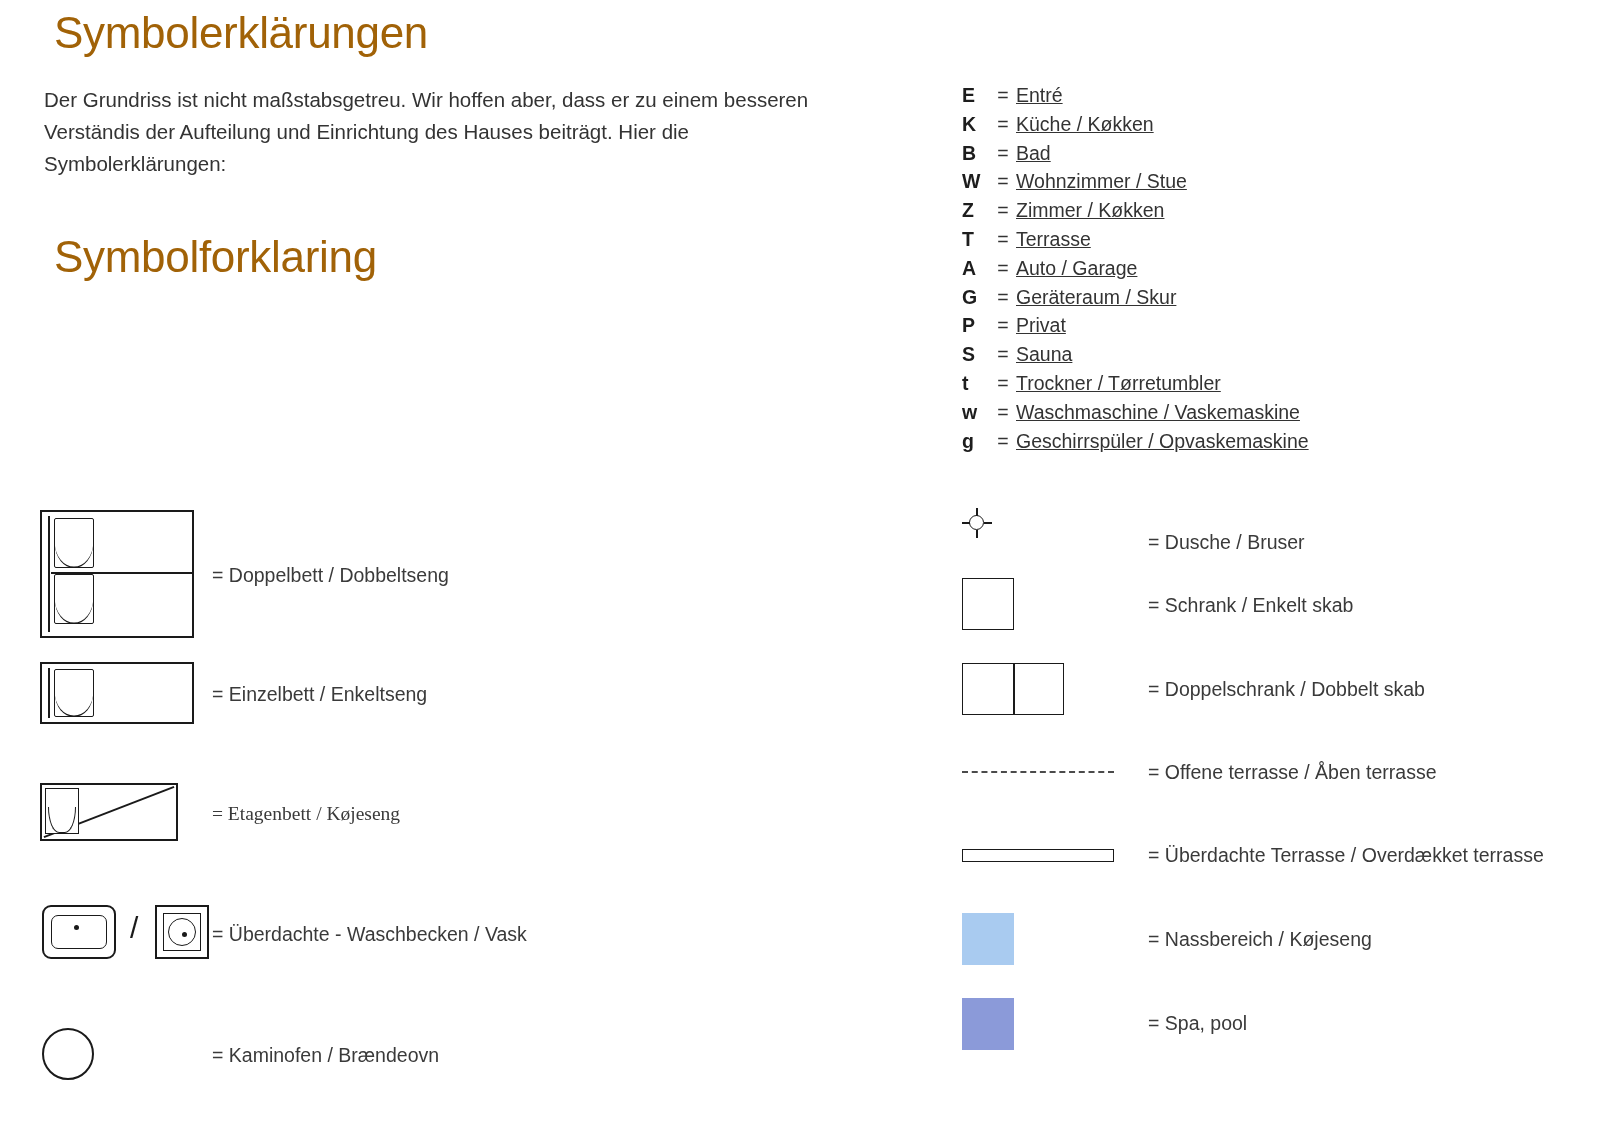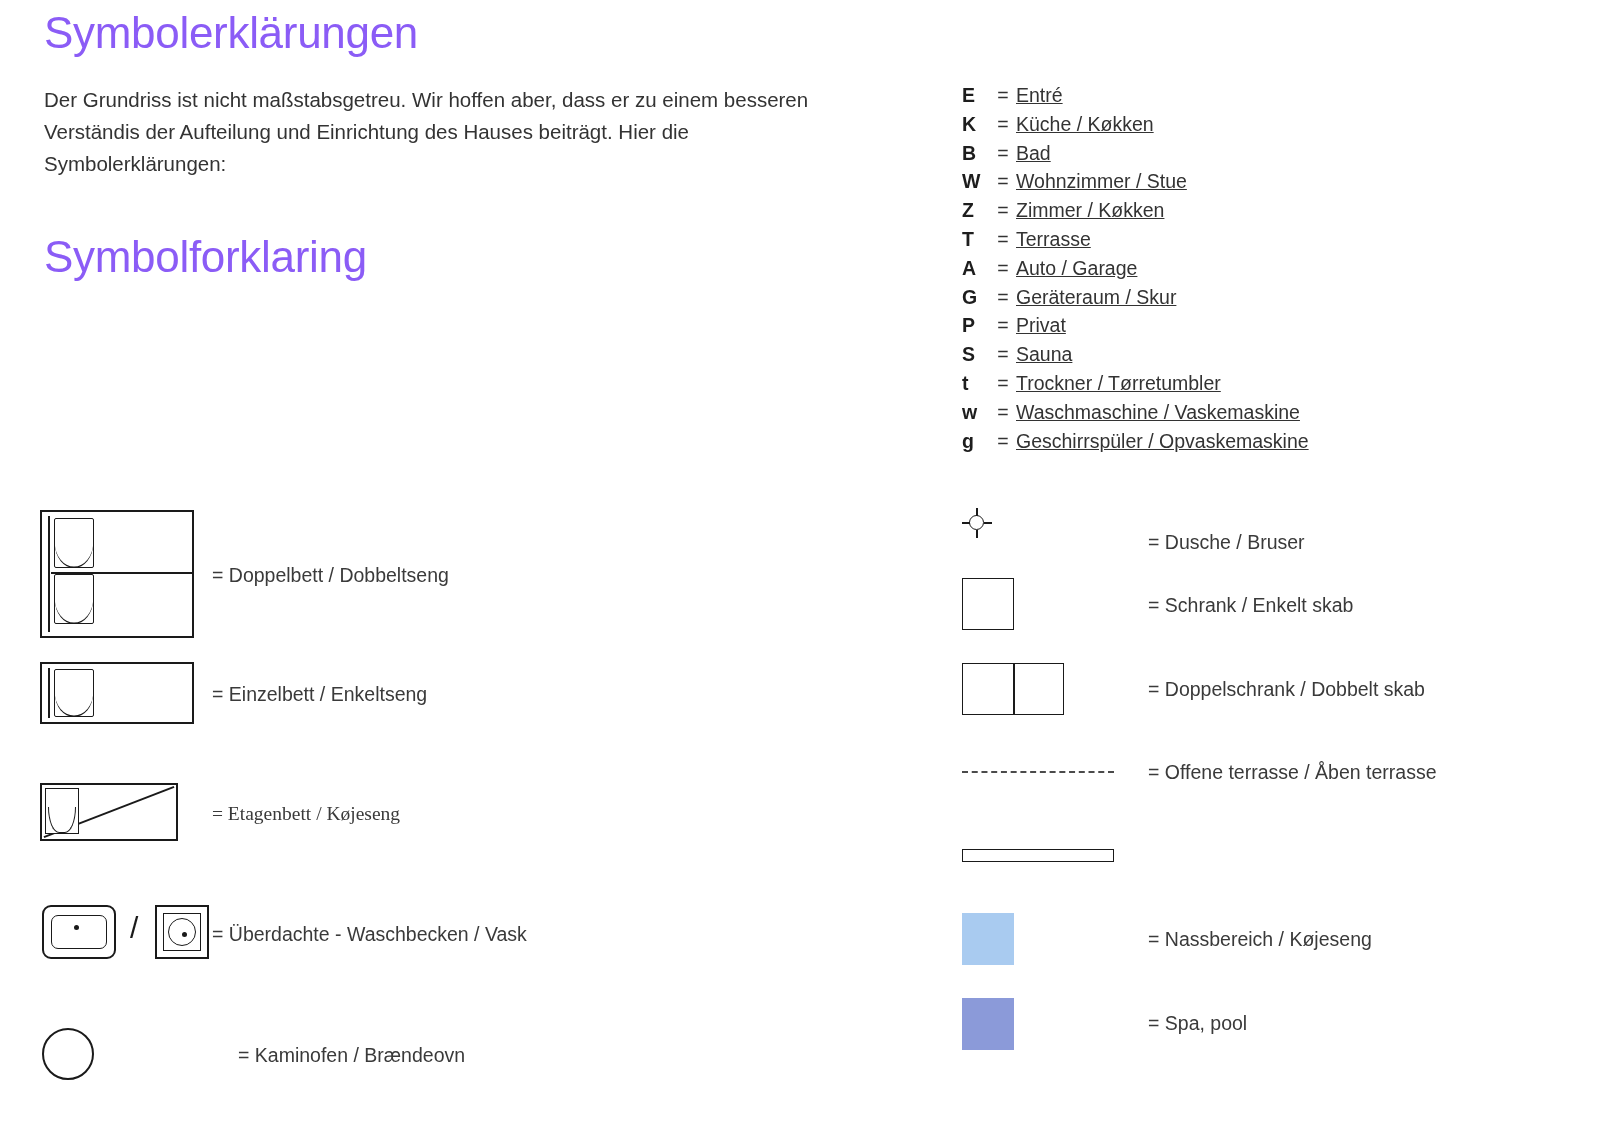--- a/index.html
+++ b/index.html
@@ -24,22 +24,22 @@
   
   .left-col {
     position: absolute;
     left: 44px;
     top: 0;
     width: 880px;
   }
   h1.title {
     font-size: 44px;
     font-weight: 400;
-    color: #8b5cf6;
-    margin: 8px 0 26px 0;
+    color: #a16207;
+    margin: 8px 0 26px 10px;
     letter-spacing: -0.3px;
   }
   h1.title.second {
     margin-top: 52px;
     margin-bottom: 24px;
   }
   p.intro {
     font-size: 20.5px;
     line-height: 32px;
     color: #333333;
@@ -376,21 +376,21 @@
           <div class="oct"></div>
           <div class="oct2"></div>
           <div class="dot"></div>
         </div>
       </div>
       <div class="sym-label" style="left:172px; top:423px;">= Überdachte - Waschbecken / Vask</div>
     </div>
 
     <div class="sym-row">
       <div class="stove" style="left:2px; top:528px;"></div>
-      <div class="sym-label" style="left:172px; top:544px;margin-left:26px;">= Kaminofen / Brændeovn</div>
+      <div class="sym-label" style="left:172px; top:544px;">= Kaminofen / Brændeovn</div>
     </div>
 
   </div>
 
   <div class="right-col">
     <div class="abbr-row">
       <span class="abbr-key">E</span>
       <span class="abbr-eq">=</span>
       <span class="abbr-val">Entré</span>
     </div>
@@ -472,20 +472,21 @@
 
   <div class="rsym cab-double" style="top:663px;">
     <div class="div"></div>
   </div>
   <div class="rlabel" style="top:678px;">= Doppelschrank / Dobbelt skab</div>
 
   <div class="rsym dashed-terr" style="top:771px;"></div>
   <div class="rlabel" style="top:761px;">= Offene terrasse / Åben terrasse</div>
 
   <div class="rsym covered-terr" style="top:849px;"></div>
+  <div class="rlabel" style="top:844px;">= Überdachte Terrasse / Overdækket terrasse</div>
 
   <div class="rsym swatch" id="wet-swatch" style="top: 913px; background: rgb(169, 203, 240);"></div>
   <div class="rlabel" style="top:928px;">= Nassbereich / Køjeseng</div>
 
   <div class="rsym swatch" id="spa-swatch" style="top: 998px; background: rgb(139, 154, 217);"></div>
   <div class="rlabel" style="top:1012px;">= Spa, pool</div>
 
 </div>
 
 </body></html>

